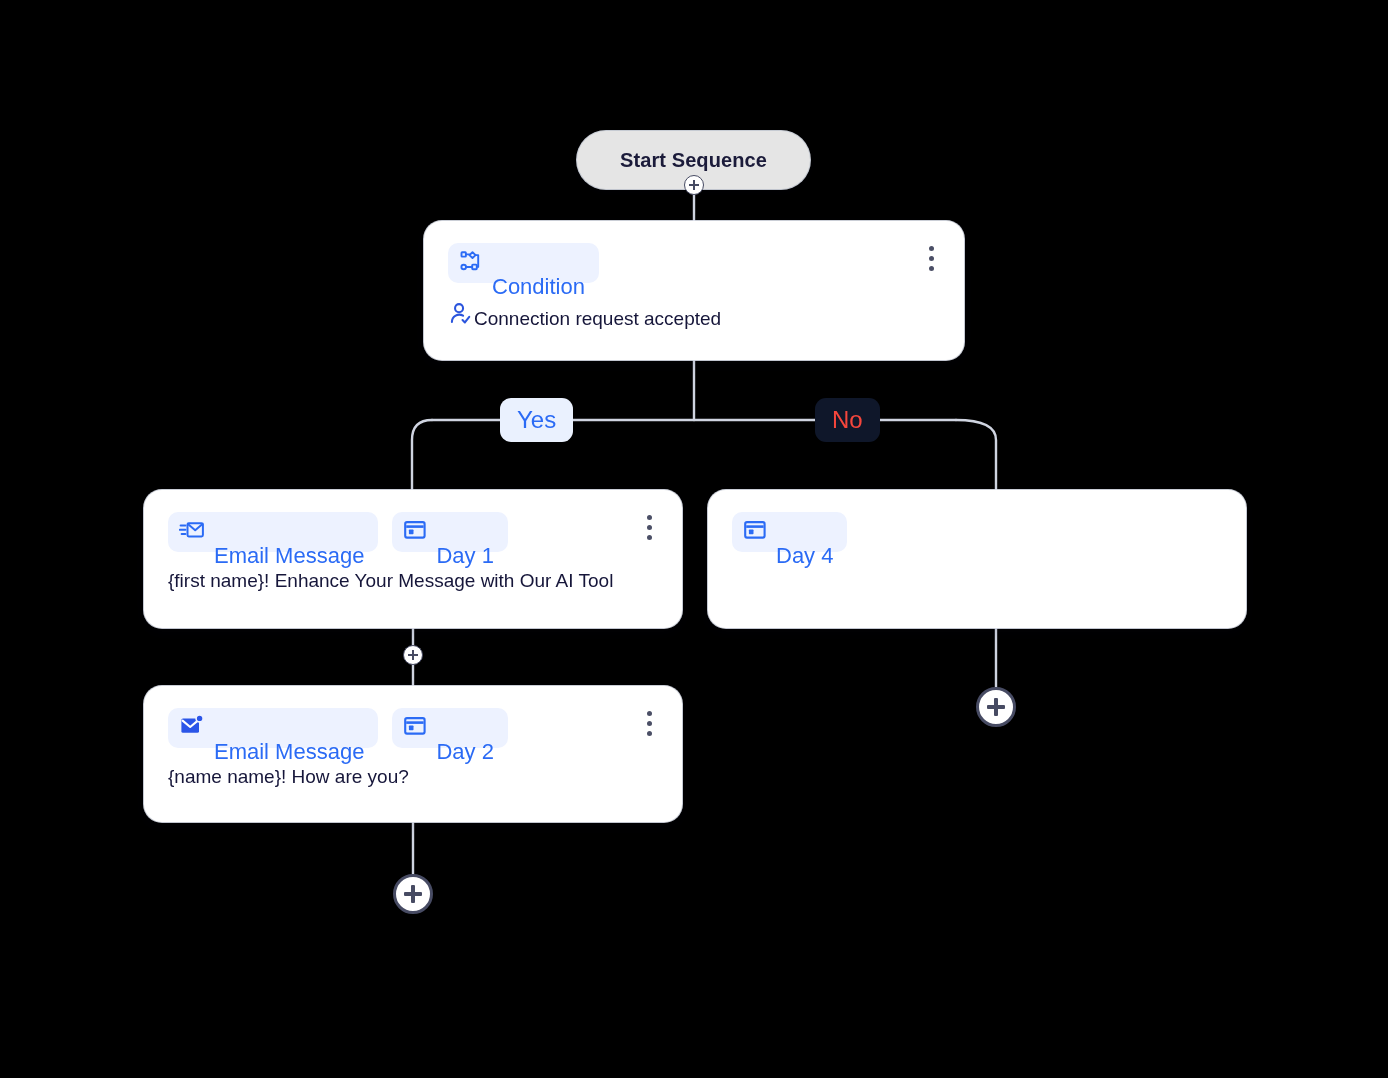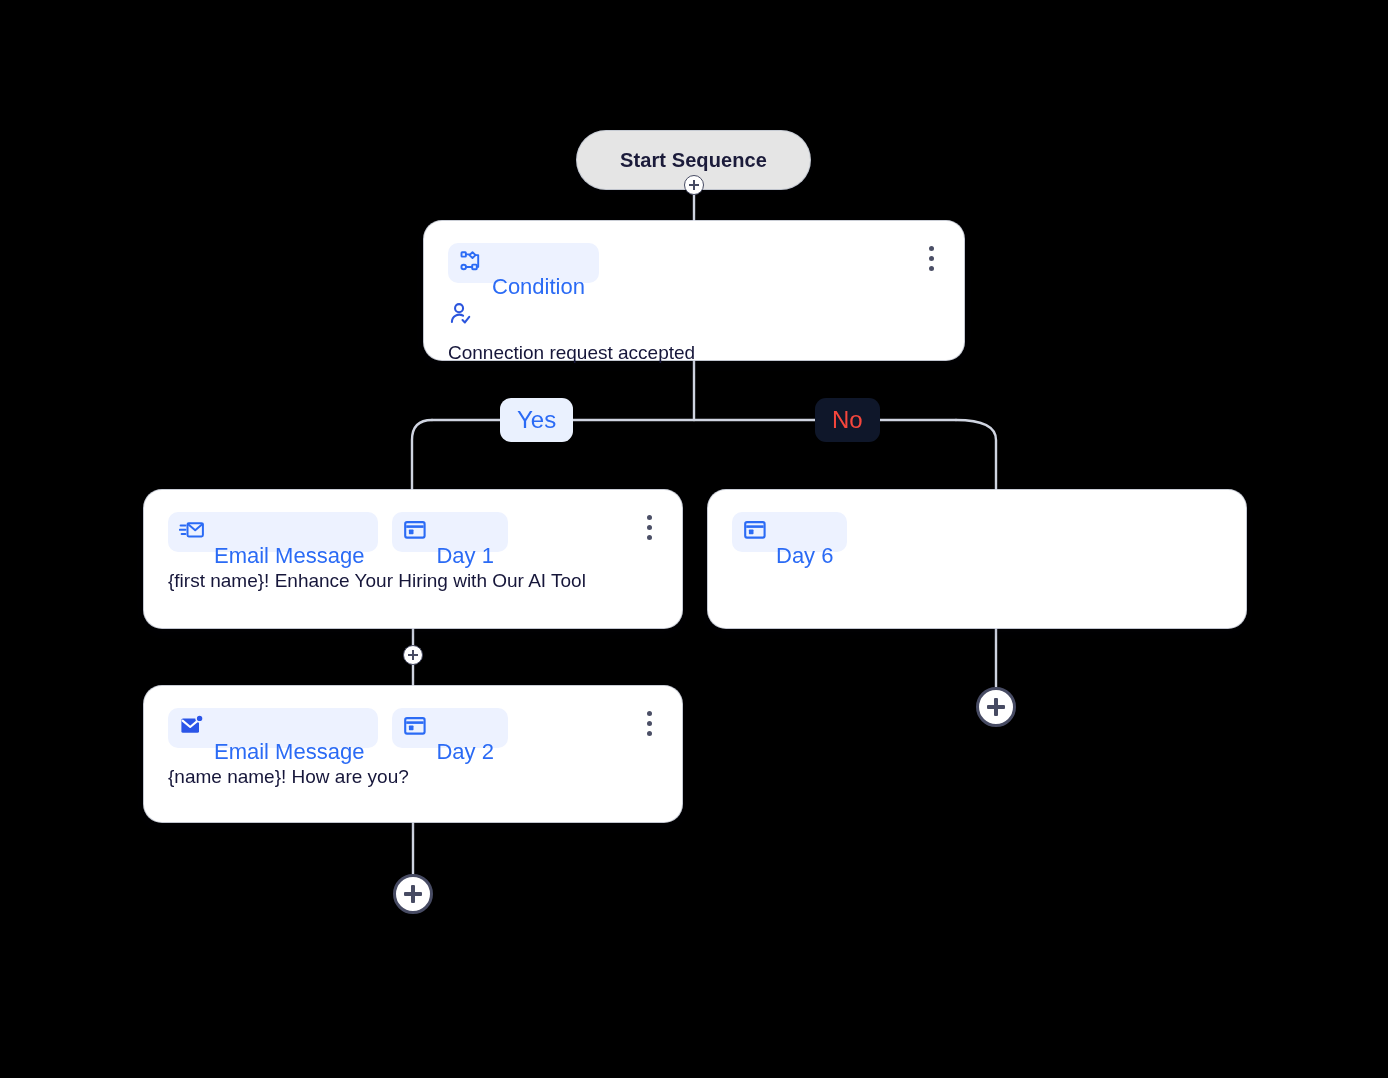--- a/index.html
+++ b/index.html
@@ -64,23 +64,21 @@
     font-size: 22px;
     color: #2b6bf5;
     line-height: 1;
     white-space: nowrap;
     margin-top: 48px;
   }
   .chip .ic { display: block; flex: 0 0 auto; }
   .card-body {
     padding: 18px 24px 0 24px;
     display: flex;
-    align-items: flex-start;
-    gap: 11px;
-    flex-direction: column;
+    align-items: flex-end;
   }
   .card-body .txt {
     font-size: 19px;
     color: #16163a;
     white-space: nowrap;
     line-height: 1.2;
   }
   .kebab {
     position: absolute;
     top: 20px; right: 20px;
@@ -227,42 +225,42 @@
           <svg width="24" height="22" viewBox="0 0 24 22" fill="none">
             <rect x="2.2" y="3.1" width="19.4" height="15.5" rx="1.8" fill="none" stroke="#2b6bf5" stroke-width="2.1"></rect>
             <path d="M3.2 7.6 H20.6" stroke="#2b6bf5" stroke-width="2.6"></path>
             <rect x="5.9" y="10.6" width="4.6" height="4.6" rx="0.7" fill="#2b6bf5"></rect>
           </svg>
         </span>
         <span class="chip-label">Day 1</span>
       </div>
     </div>
     <div class="card-body">
-      <span class="txt">{first name}!  Enhance Your Hiring with Our AI Tool</span>
+      <span class="txt">{first name}!  Enhance Your Message with Our AI Tool</span>
     </div>
     <div class="kebab">
       <i></i>
         <i></i>
         <i></i>
     </div>
   </div>
 
   <div class="plus small" style="left:403px; top:645px;"></div>
 
   <div class="card" style="left:708px; top:490px; width:538px; height:138px;">
     <div class="card-head">
       <div class="chip">
         <span class="ic">
           <svg width="24" height="22" viewBox="0 0 24 22" fill="none">
             <rect x="2.2" y="3.1" width="19.4" height="15.5" rx="1.8" fill="none" stroke="#2b6bf5" stroke-width="2.1"></rect>
             <path d="M3.2 7.6 H20.6" stroke="#2b6bf5" stroke-width="2.6"></path>
             <rect x="5.9" y="10.6" width="4.6" height="4.6" rx="0.7" fill="#2b6bf5"></rect>
           </svg>
         </span>
-        <span class="chip-label">Day 6</span>
+        <span class="chip-label">Day 4</span>
       </div>
     </div>
   </div>
 
   <div class="card" style="left:144px; top:686px; width:538px; height:136px;">
     <div class="card-head">
       <div class="chip">
         <span class="ic">
           <svg width="26" height="24" viewBox="0 0 26 24">
             <rect x="2.4" y="4.4" width="17.6" height="14.4" rx="1.6" fill="#2b55e8"></rect>

